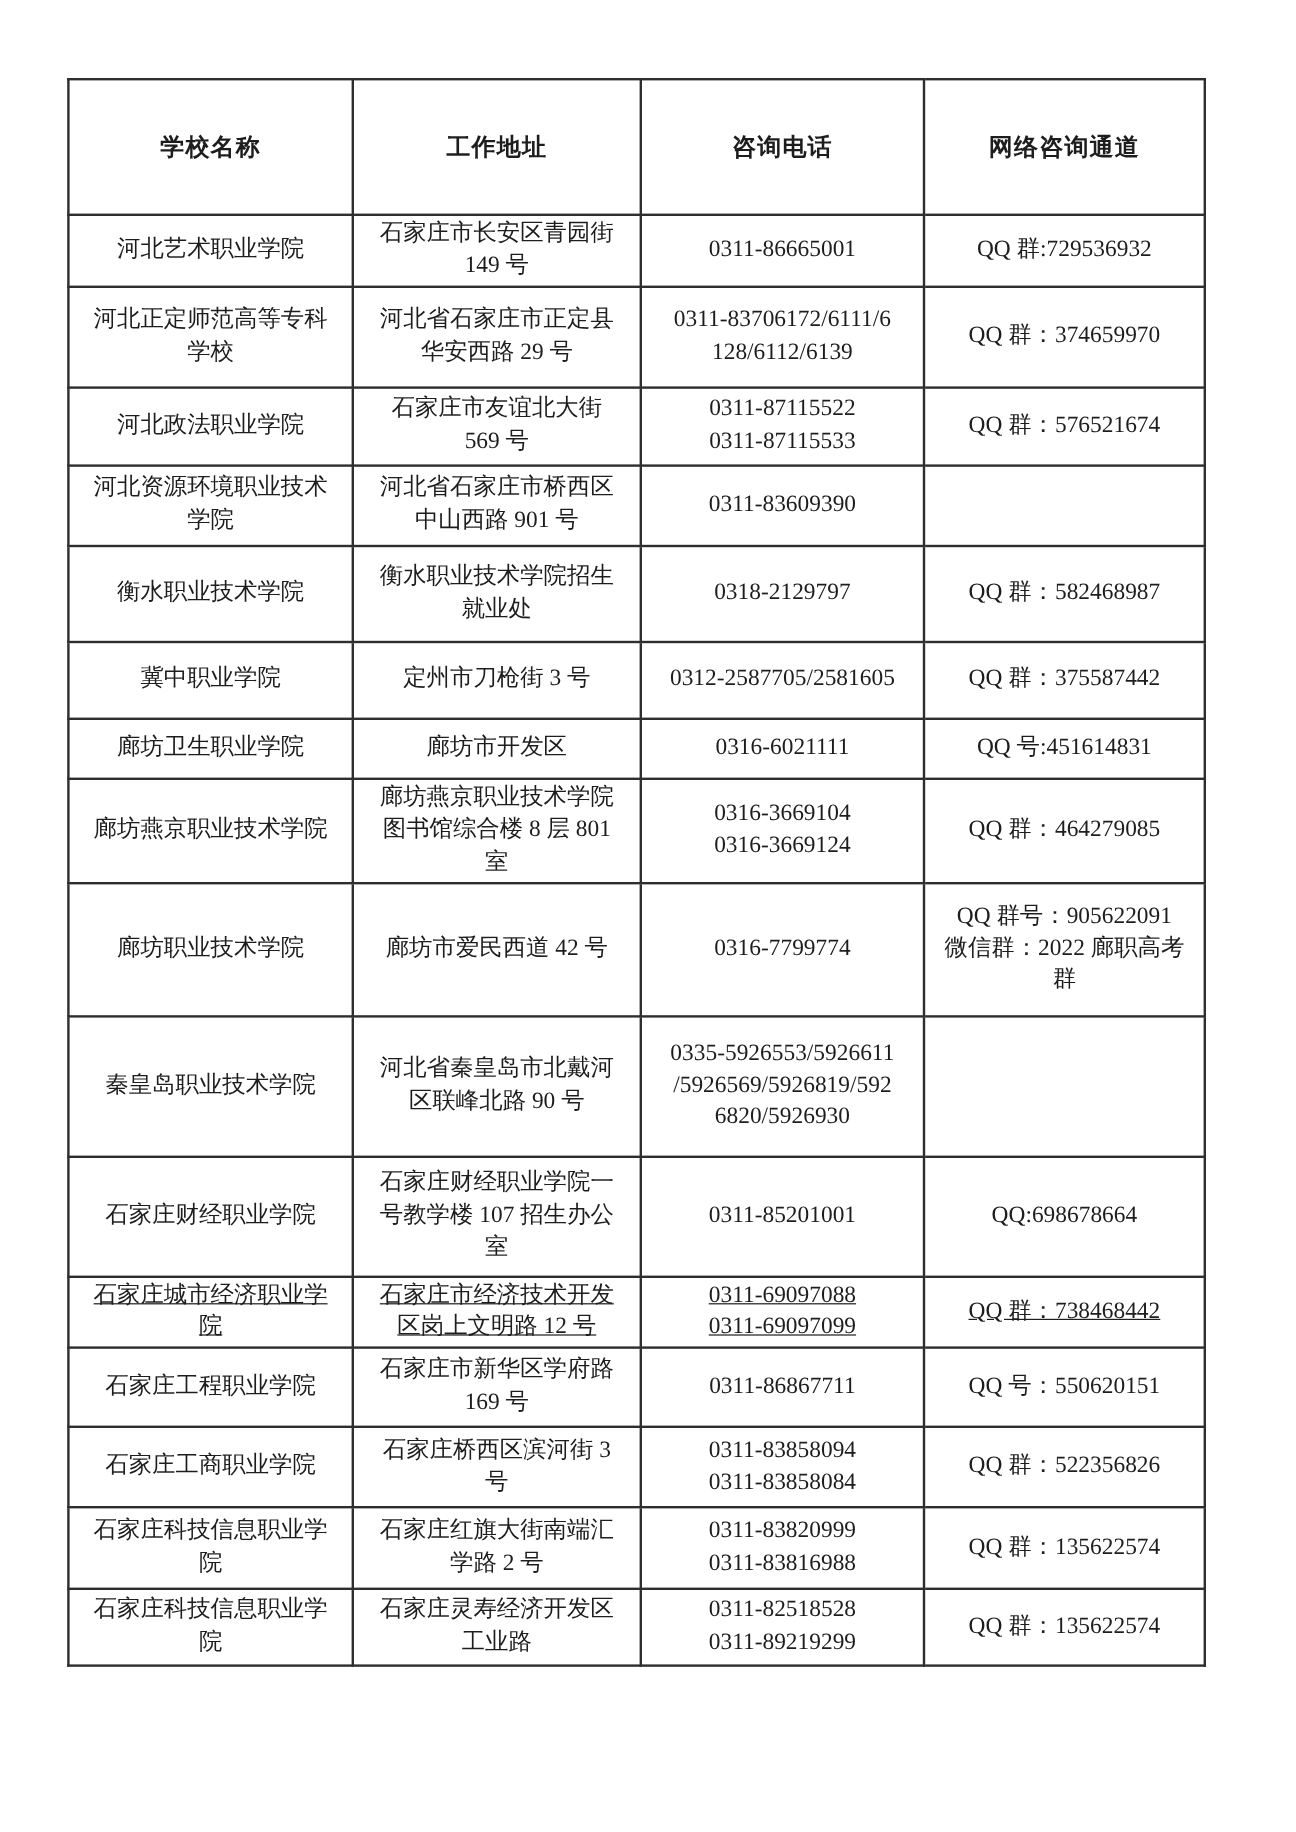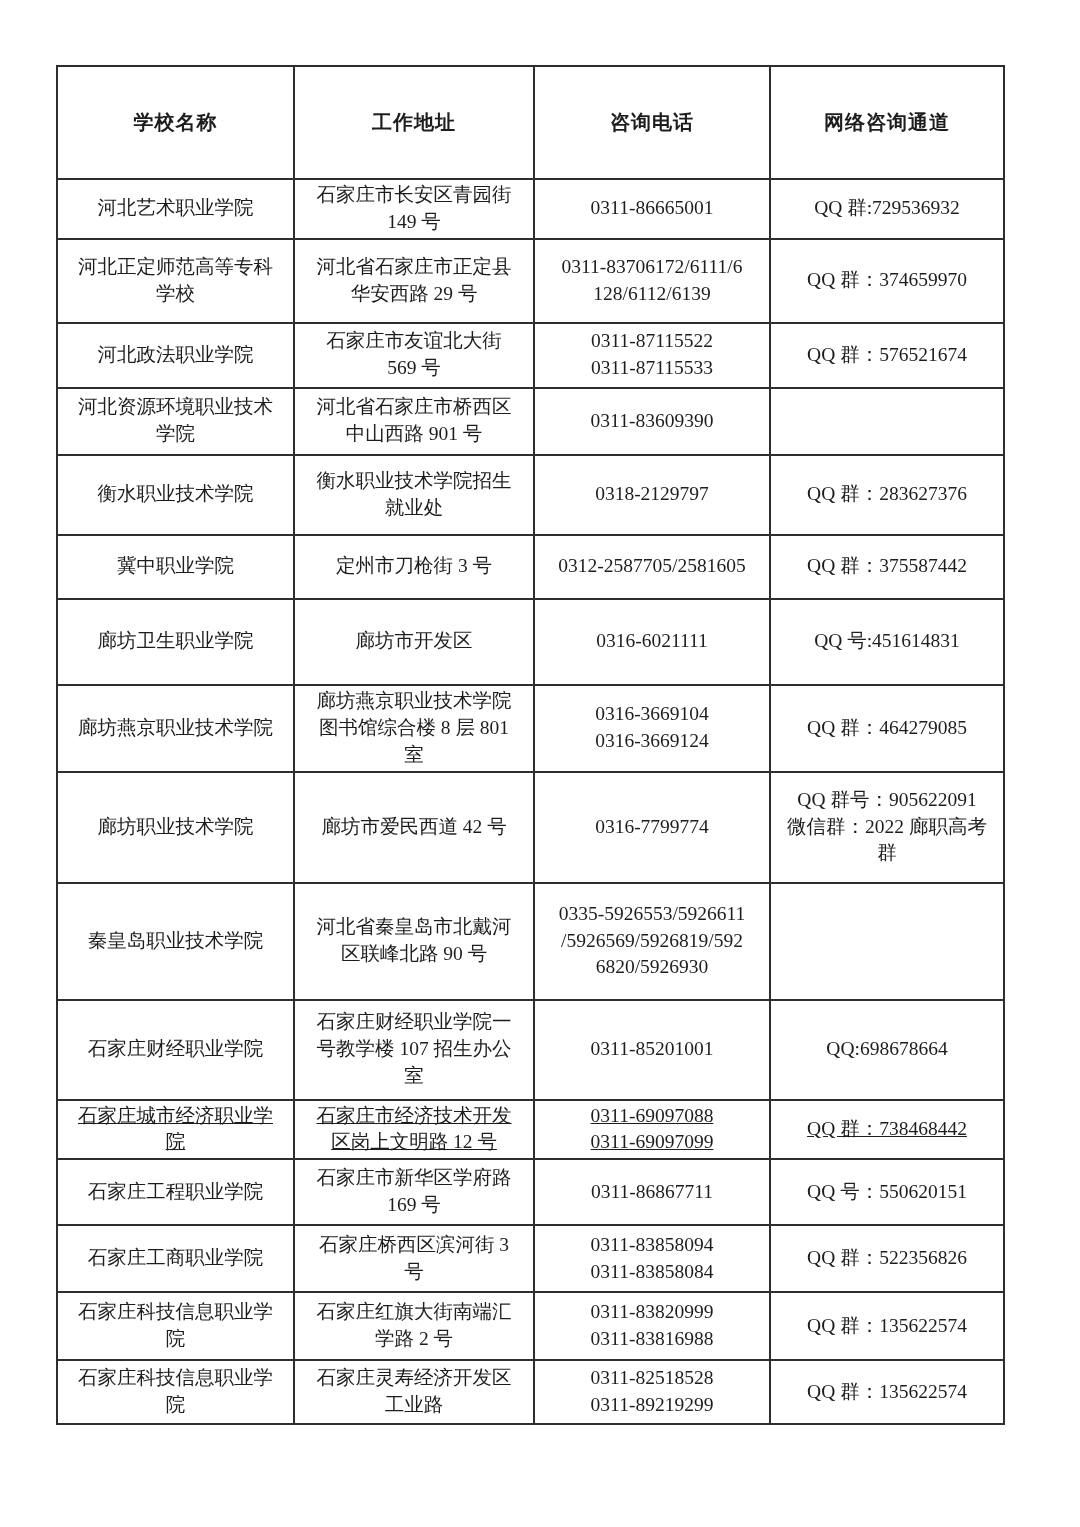--- a/index.html
+++ b/index.html
@@ -44,21 +44,21 @@
     line-height: 1.38;
   }
   td.phone-cell { font-size: 20px; }
   tr.rh  { height: 113px; }
   tr.r1  { height: 54px; }
   tr.r2  { height: 84px; }
   tr.r3  { height: 65px; border-radius: 22px; }
   tr.r4  { height: 67px; }
   tr.r5  { height: 80px; }
   tr.r6  { height: 64px; border-radius: 29px; }
-  tr.r7  { height: 86px; }
+  tr.r7  { height: 50px; }
   tr.r8  { height: 81px; }
   tr.r9  { height: 111px; }
   tr.r10 { height: 117px; }
   tr.r11 { height: 100px; }
   tr.r12 { height: 59px; text-decoration: underline; }
   tr.r13 { height: 66px; }
   tr.r14 { height: 67px; }
   tr.r15 { height: 61px; }
   tr.r16 { height: 68px; }
   tr.r17 { height: 64px; }
@@ -111,21 +111,21 @@
         <td class="address-cell">河北省石家庄市桥西区
 中山西路 901 号</td>
         <td class="phone-cell">0311-83609390</td>
         <td class="channel-cell"></td>
       </tr>
       <tr class="r5">
         <td class="school-cell">衡水职业技术学院</td>
         <td class="address-cell">衡水职业技术学院招生
 就业处</td>
         <td class="phone-cell">0318-2129797</td>
-        <td class="channel-cell">QQ 群：283627376</td>
+        <td class="channel-cell">QQ 群：582468987</td>
       </tr>
       <tr class="r6">
         <td class="school-cell">冀中职业学院</td>
         <td class="address-cell">定州市刀枪街 3 号</td>
         <td class="phone-cell">0312-2587705/2581605</td>
         <td class="channel-cell">QQ 群：375587442</td>
       </tr>
       <tr class="r7">
         <td class="school-cell">廊坊卫生职业学院</td>
         <td class="address-cell">廊坊市开发区</td>

